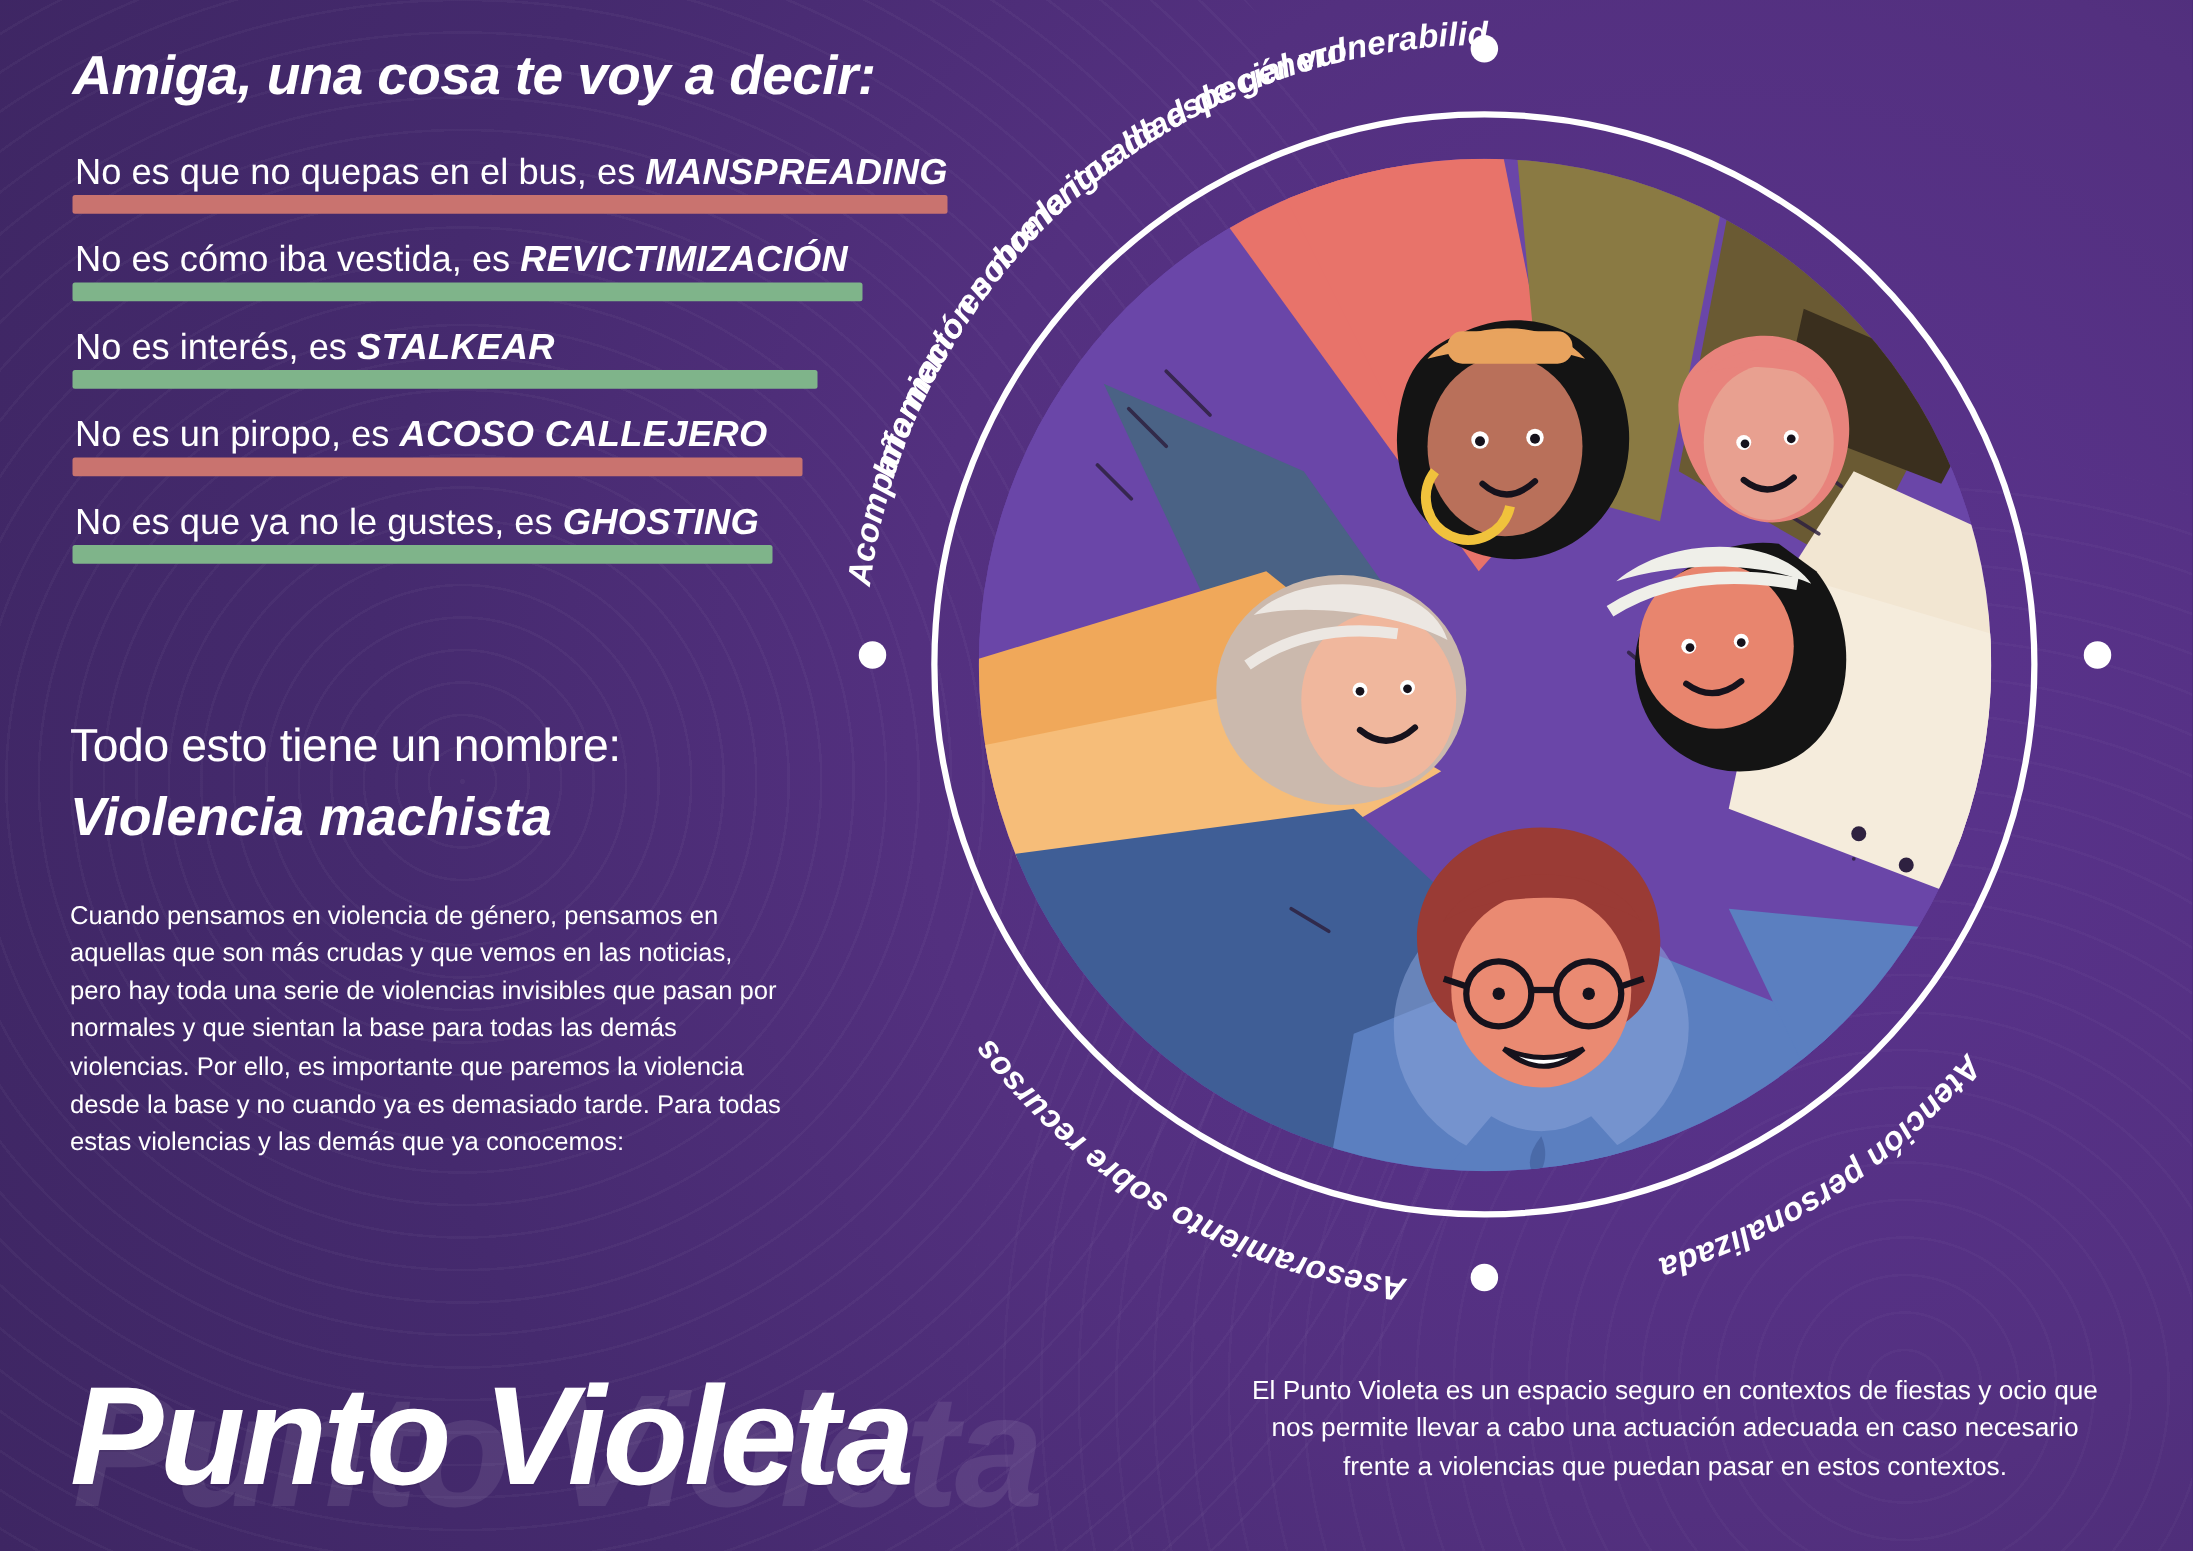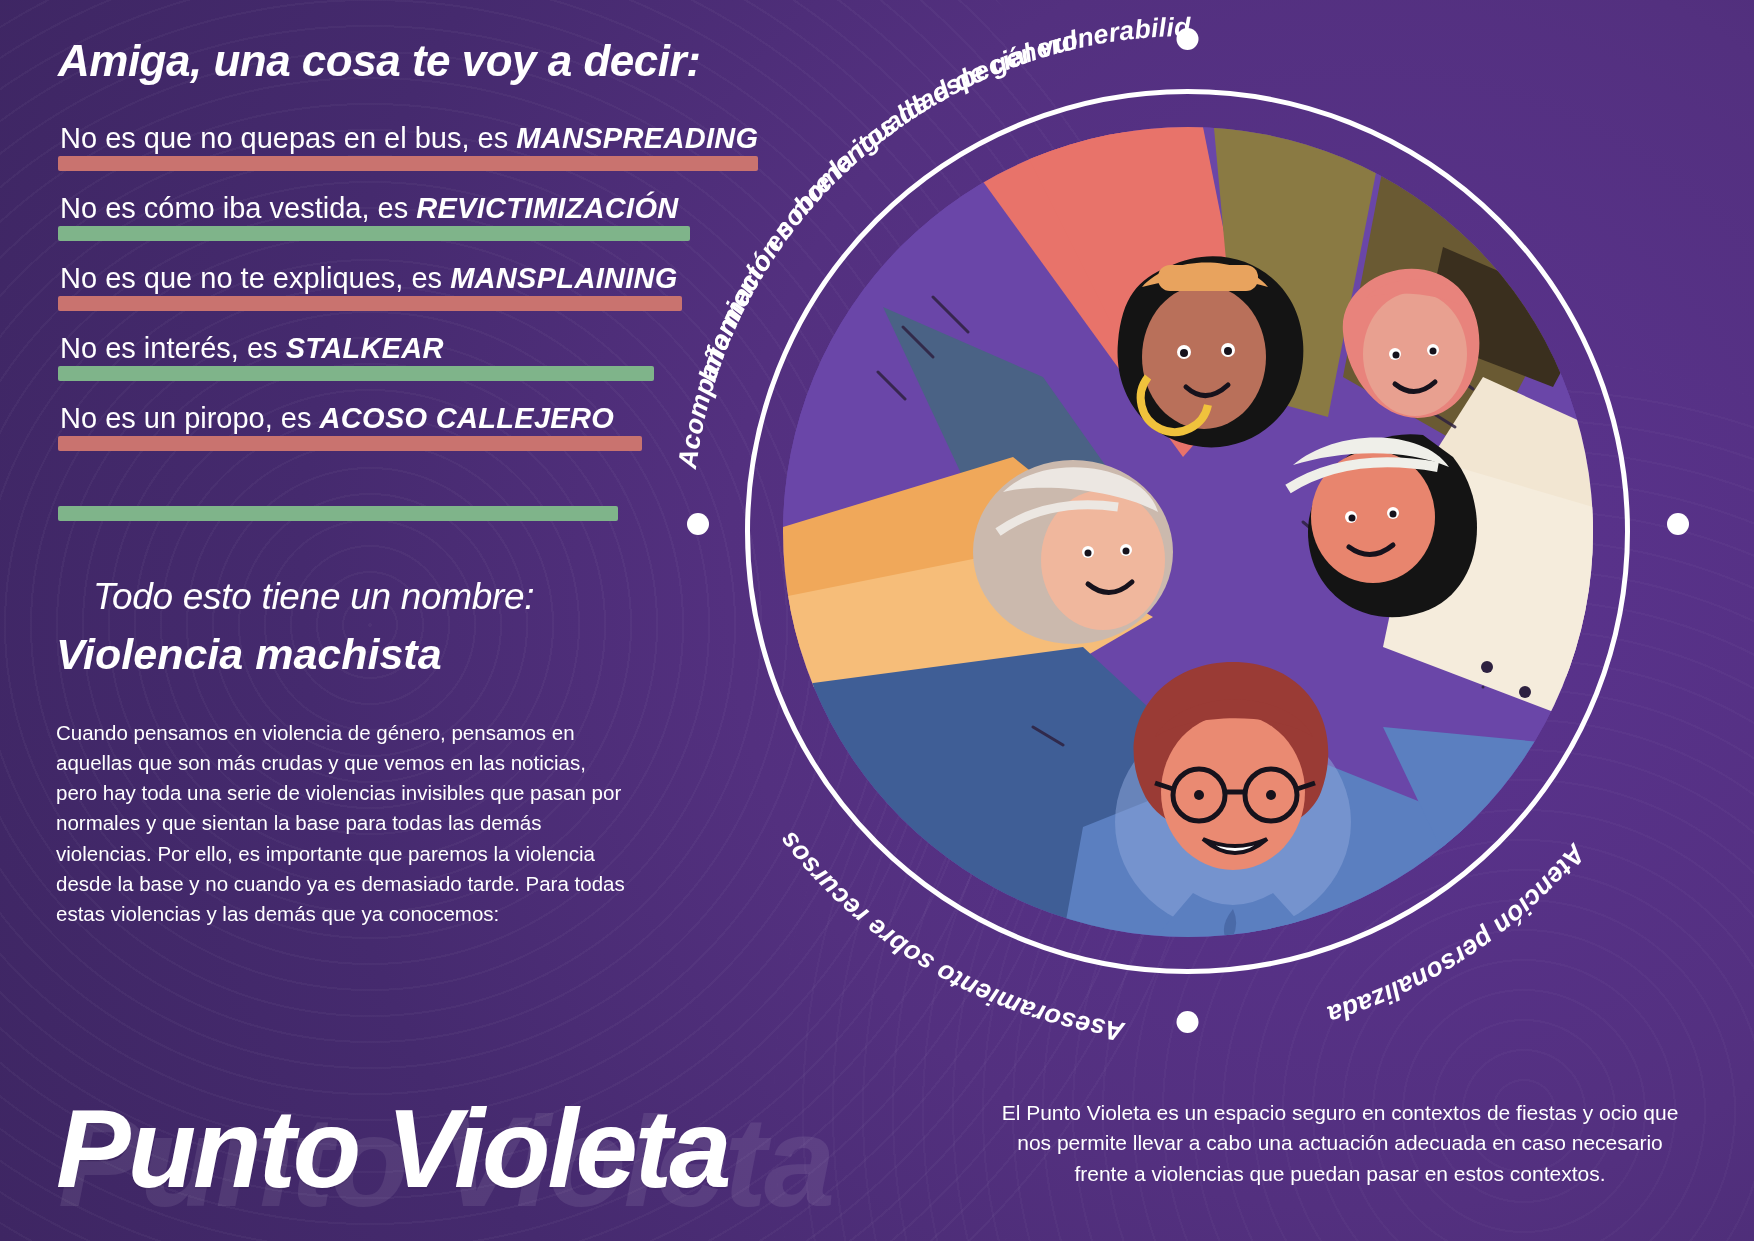--- a/index.html
+++ b/index.html
@@ -104,24 +104,22 @@
   }
 
   .subhead {
     position: absolute;
     left: 56px;
     top: 576px;
     color: #ffffff;
   }
   .subhead .line1 {
     font-size: 37px;
-    font-style: italic;
     font-weight: 300;
     letter-spacing: -0.3px;
-    margin-left: 37px;
   }
   .subhead .line2 {
     font-size: 43px;
     font-style: italic;
     font-weight: bold;
     margin-top: 12px;
   }
 
   .body-copy {
     position: absolute;
@@ -362,37 +360,34 @@
       <div class="claim">
         <div class="bar" style="background:#c9736f;width:700px;"></div>
         <div class="txt"><span>No es que no quepas en el bus, es </span><span class="strong">MANSPREADING</span></div>
       </div>
 
       <div class="claim">
         <div class="bar" style="background:#7fb48a;width:632px;"></div>
         <div class="txt"><span>No es cómo iba vestida, es </span><span class="strong">REVICTIMIZACIÓN</span></div>
       </div>
 
-      <div class="claim">
-        <div class="bar" style="background:#c9736f;width:624px;"></div>
-        <div class="txt"><span>No es que no te expliques, es </span><span class="strong">MANSPLAINING</span></div>
-      </div>
 
       <div class="claim">
         <div class="bar" style="background:#7fb48a;width:596px;"></div>
         <div class="txt"><span>No es interés, es </span><span class="strong">STALKEAR</span></div>
       </div>
 
       <div class="claim">
         <div class="bar" style="background:#c9736f;width:584px;"></div>
         <div class="txt"><span>No es un piropo, es </span><span class="strong">ACOSO CALLEJERO</span></div>
       </div>
 
       <div class="claim">
         <div class="bar" style="background:#7fb48a;width:560px;"></div>
+        <div class="txt"><span>No es que ya no le gustes, es </span><span class="strong">GHOSTING</span></div>
       </div>
 
     </div>
 
     <div class="subhead">
       <div class="line1">Todo esto tiene un nombre:</div>
       <div class="line2">Violencia machista</div>
     </div>
 
     <div class="body-copy">Cuando pensamos en violencia de género, pensamos en aquellas que son más crudas y que vemos en las noticias, pero hay toda una serie de violencias invisibles que pasan por normales y que sientan la base para todas las demás violencias. Por ello, es importante que paremos la violencia desde la base y no cuando ya es demasiado tarde. Para todas estas violencias y las demás que ya conocemos:</div>

